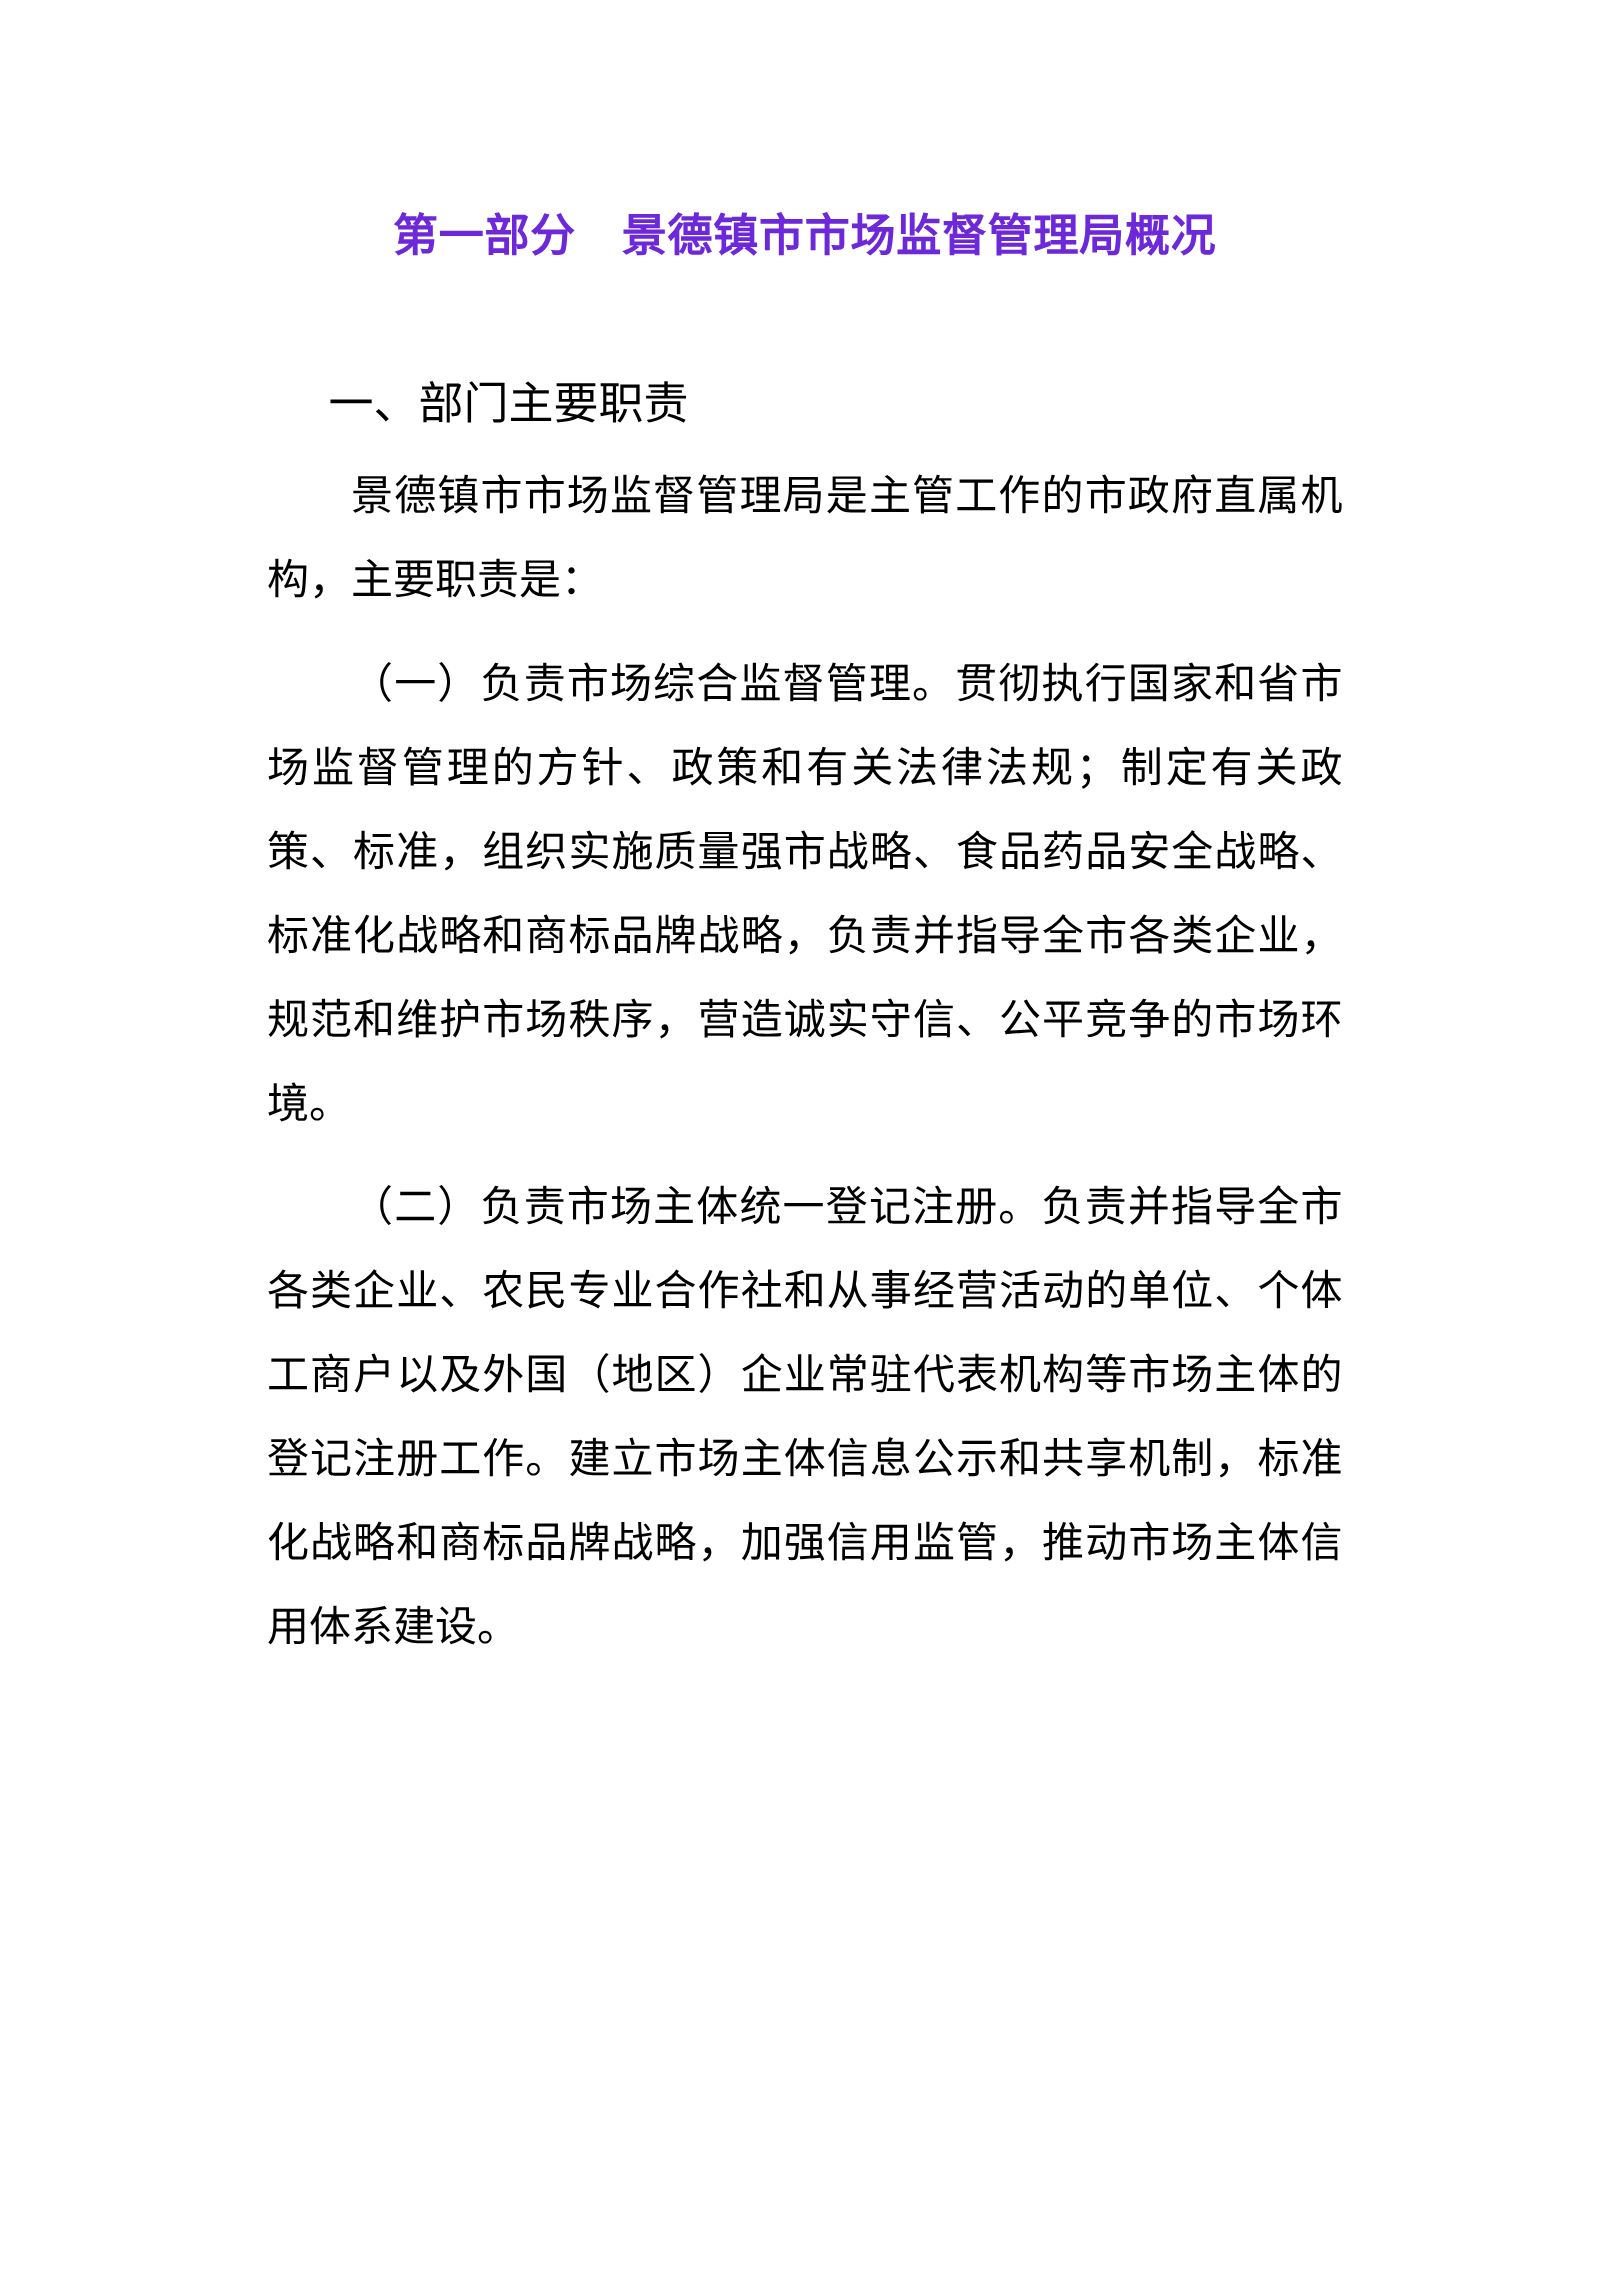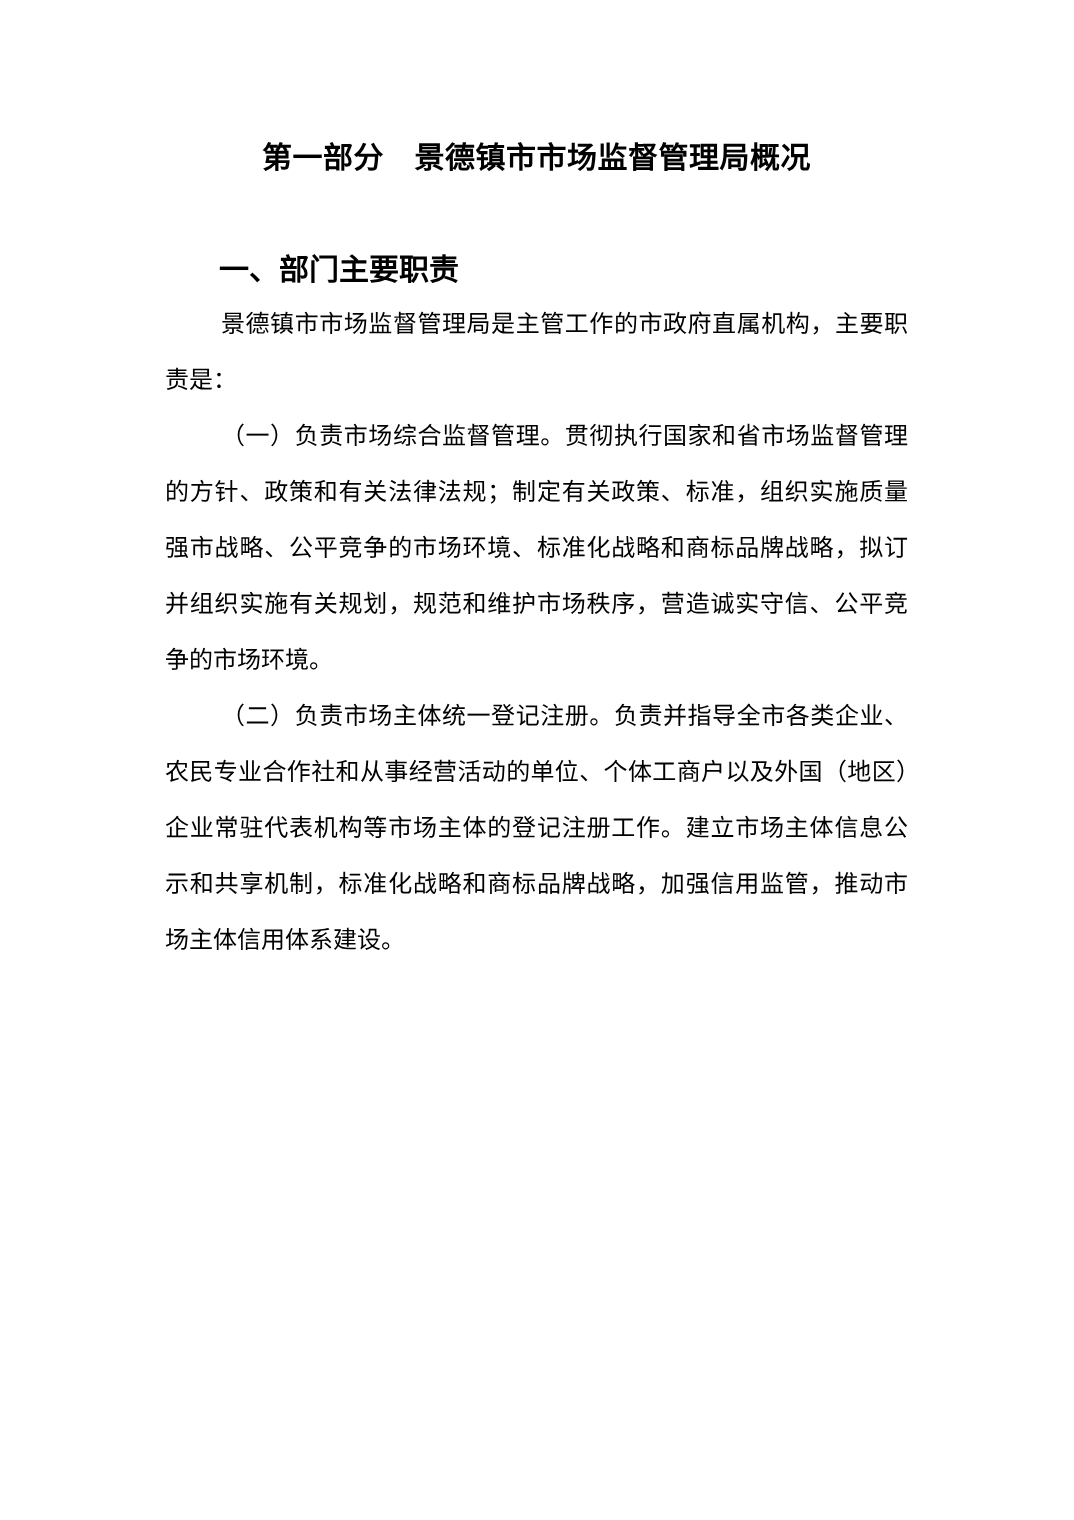--- a/index.html
+++ b/index.html
@@ -20,52 +20,52 @@
   }
   .doc-title {
     margin: 0;
     padding-top: 138px;
     text-align: center;
     font-family: Liberation Sans, sans-serif;
     font-weight: 700;
     font-size: 30px;
     line-height: 40px;
     letter-spacing: 0.5px;
-    color: #000000;
+    color: #6d28d9;
     white-space: nowrap;
   }
   .section-heading {
     margin: 71px 0 0 0;
     font-family: "Liberation Sans", sans-serif;
-    font-weight: 700;
+    font-weight: 400;
     font-size: 30px;
     line-height: 42px;
     text-indent: 54px;
     color: #000000;
   }
   .body-text {
     margin-top: 5px;
   }
   .body-para {
-    margin: 0;
+    margin: 13px;
     font-family: "Liberation Serif", serif;
-    font-size: 24px;
+    font-size: 28px;
     line-height: 56px;
     text-align: justify;
     text-indent: 56px;
     color: #000000;
     word-break: break-all;
   }
 </style>
 </head>
 <body>
 
 <div class="page">
   <h1 class="doc-title">第一部分　景德镇市市场监督管理局概况</h1>
 
   <h2 class="section-heading">一、部门主要职责</h2>
 
   <div class="body-text">
     <p class="body-para">景德镇市市场监督管理局是主管工作的市政府直属机构，主要职责是：</p>
-    <p class="body-para">（一）负责市场综合监督管理。贯彻执行国家和省市场监督管理的方针、政策和有关法律法规；制定有关政策、标准，组织实施质量强市战略、公平竞争的市场环境、标准化战略和商标品牌战略，拟订并组织实施有关规划，规范和维护市场秩序，营造诚实守信、公平竞争的市场环境。</p>
+    <p class="body-para">（一）负责市场综合监督管理。贯彻执行国家和省市场监督管理的方针、政策和有关法律法规；制定有关政策、标准，组织实施质量强市战略、食品药品安全战略、标准化战略和商标品牌战略，负责并指导全市各类企业，规范和维护市场秩序，营造诚实守信、公平竞争的市场环境。</p>
     <p class="body-para">（二）负责市场主体统一登记注册。负责并指导全市各类企业、农民专业合作社和从事经营活动的单位、个体工商户以及外国（地区）企业常驻代表机构等市场主体的登记注册工作。建立市场主体信息公示和共享机制，标准化战略和商标品牌战略，加强信用监管，推动市场主体信用体系建设。</p>
   </div>
 </div>
 
 </body></html>

